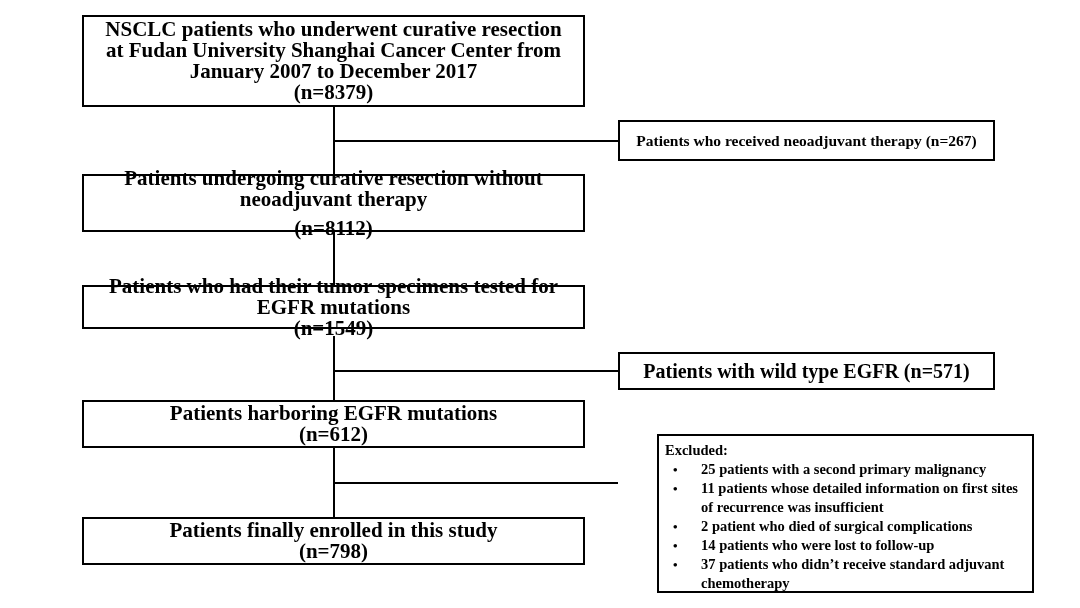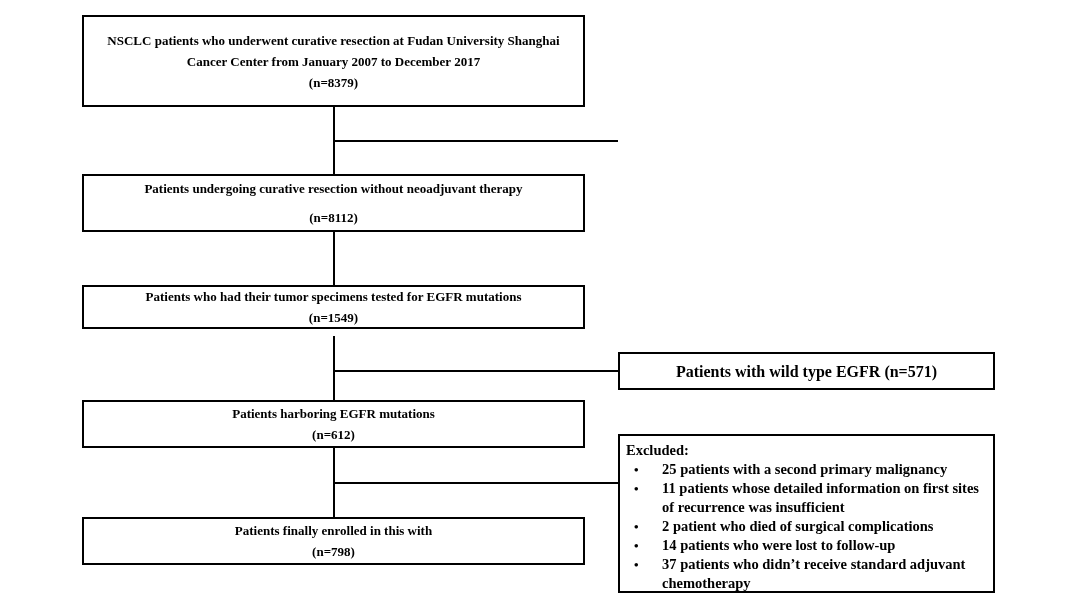--- a/index.html
+++ b/index.html
@@ -23,42 +23,43 @@
     background: #ffffff;
     font-weight: bold;
   }
   .center-box {
     display: flex;
     flex-direction: column;
     justify-content: center;
     align-items: center;
     text-align: center;
     padding: 2px 10px;
-    font-size: 13px;
+    font-size: 21px;
     line-height: 21px;
   }
   .main-col { left: 82px; width: 503px; }
   .side-col { left: 618px; width: 377px; }
 
   #box-1 { top: 15px;  height: 92px; }
   #box-2 { top: 174px; height: 58px; gap: 8px; }
   #box-3 { top: 285px; height: 44px; }
   #box-4 { top: 400px; height: 48px; text-align: center; }
   #box-5 { top: 517px; height: 48px; }
 
   #side-1 { top: 120px; height: 41px; font-size: 15.5px; }
-  #side-2 { top: 352px; height: 38px; font-size: 16px; }
+  #side-2 { top: 352px; height: 38px; font-size: 20px; }
 
   #excluded-box {
     top: 434px;
     height: 159px;
     padding: 5px 8px 4px 6px;
     font-size: 14.5px;
     line-height: 19px;
     text-align: left;
+    margin-left: 39px;
   }
   .excl-title { margin: 0 0 0 0; }
   .excl-item {
     display: flex;
     align-items: flex-start;
   }
   .excl-bullet {
     flex: 0 0 14px;
     width: 14px;
     padding-left: 8px;
@@ -117,24 +118,27 @@
     <span>Patients who had their tumor specimens tested for EGFR mutations</span>
     <span>(n=1549)</span>
   </div>
 
   <div class="fbox main-col center-box" id="box-4">
     <span>Patients harboring EGFR mutations</span>
     <span>(n=612)</span>
   </div>
 
   <div class="fbox main-col center-box" id="box-5">
-    <span>Patients finally enrolled in this with</span>
+    <span>Patients finally enrolled in this study</span>
     <span>(n=798)</span>
   </div>
 
+  <div class="fbox side-col center-box" id="side-1">
+    <span>Patients who received neoadjuvant therapy (n=267)</span>
+  </div>
 
   <div class="fbox side-col center-box" id="side-2">
     <span>Patients with wild type EGFR (n=571)</span>
   </div>
 
   <div class="fbox side-col" id="excluded-box">
     <div class="excl-title">Excluded:</div>
     <div class="excl-item">
       <span class="excl-bullet">•</span>
       <span class="excl-text">25 patients with a second primary malignancy</span>

